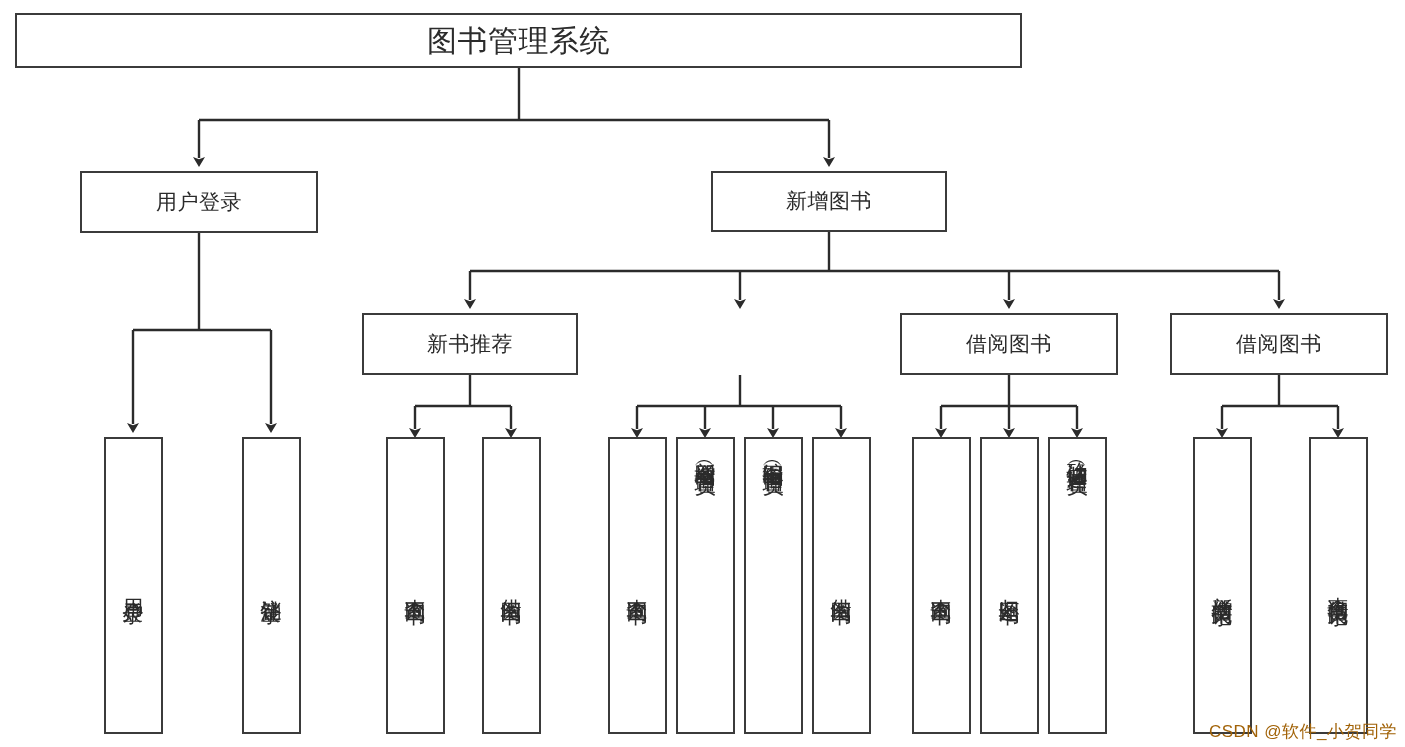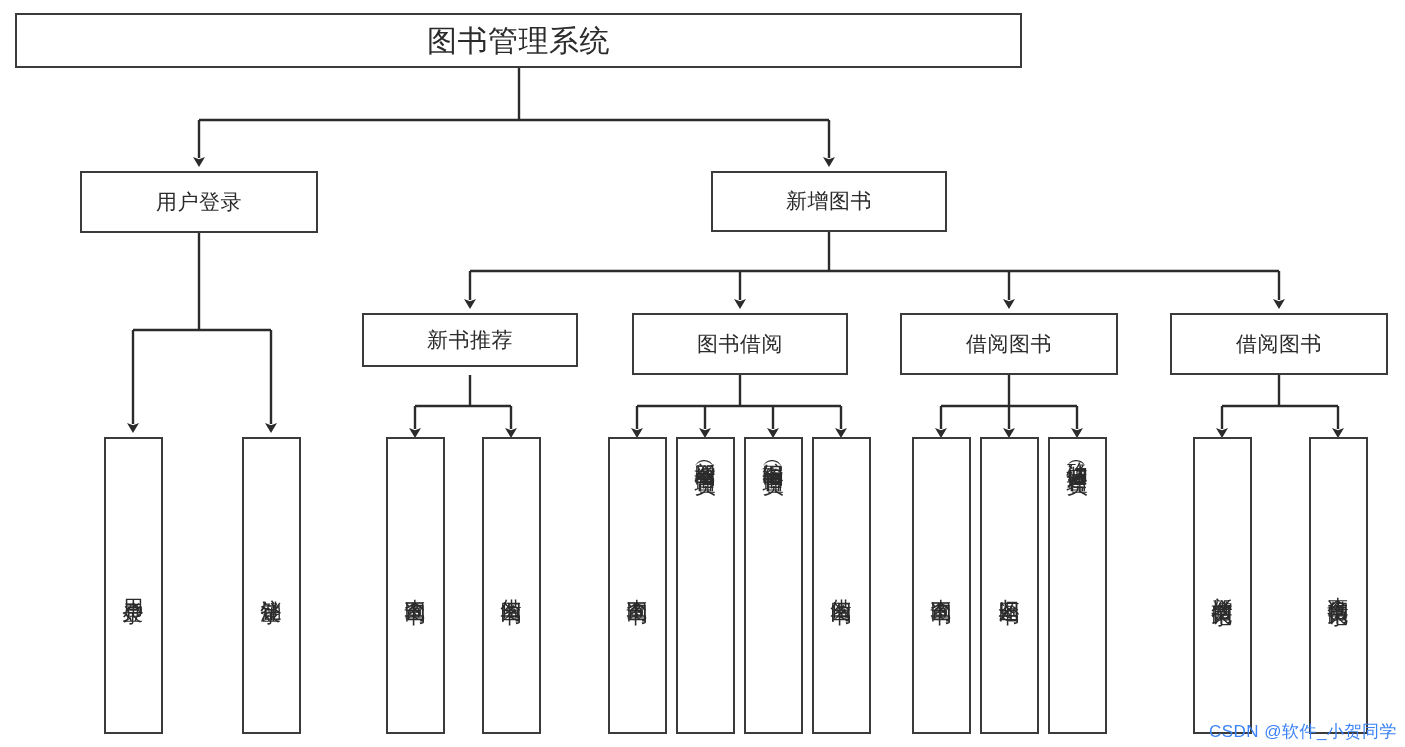--- a/index.html
+++ b/index.html
@@ -68,21 +68,21 @@
   
   .node.vert.center-text {
     align-items: center;
     padding-top: 0;
   }
   .watermark {
     position: absolute;
     right: 8px;
     bottom: 4px;
     font-size: 17px;
-    color: #3b82f6;
+    color: #a16207;
     letter-spacing: 0.5px;
     white-space: nowrap;
     font-family: "Liberation Sans", "DejaVu Sans", sans-serif;
   }
 </style>
 </head>
 <body>
 
 <div id="diagram-root">
 
@@ -141,25 +141,22 @@
     <span class="node-label">图书管理系统</span>
   </div>
 
   <div class="node horiz" style="left:80px; top:171px; width:238px; height:62px;">
     <span class="node-label">用户登录</span>
   </div>
   <div class="node horiz" style="left:711px; top:171px; width:236px; height:61px;">
     <span class="node-label">新增图书</span>
   </div>
 
-  <div class="node horiz" style="left:362px; top:313px; width:216px; height:54px;">
+  <div class="node horiz" style="left:362px; top:313px; width:216px; height:62px;">
     <span class="node-label">新书推荐</span>
-  </div>
-  <div class="node horiz" style="left:632px; top:313px; width:216px; height:62px;">
-    <span class="node-label">图书借阅</span>
   </div>
   <div class="node horiz" style="left:900px; top:313px; width:218px; height:62px;">
     <span class="node-label">借阅图书</span>
   </div>
   <div class="node horiz" style="left:1170px; top:313px; width:218px; height:62px;">
     <span class="node-label">借阅图书</span>
   </div>
 
   <div class="node vert center-text" style="left:104px; top:437px; width:59px; height:297px;">
     <span class="node-label">用户登录</span>

